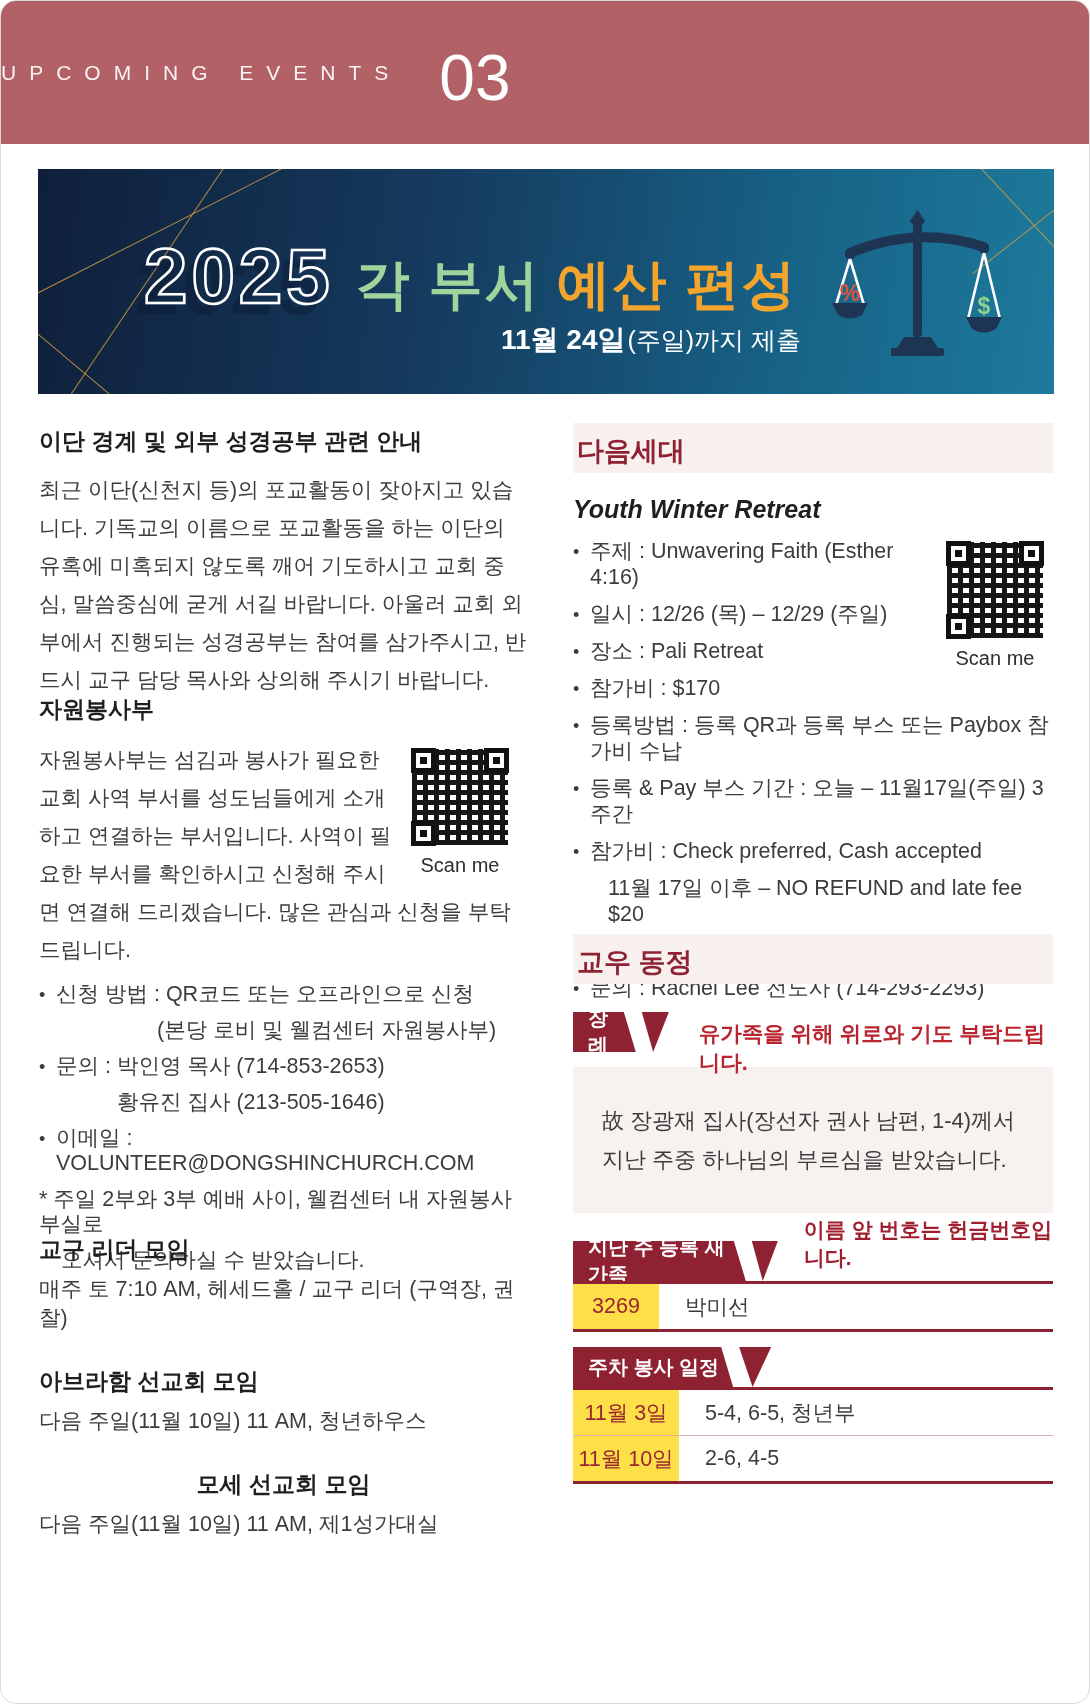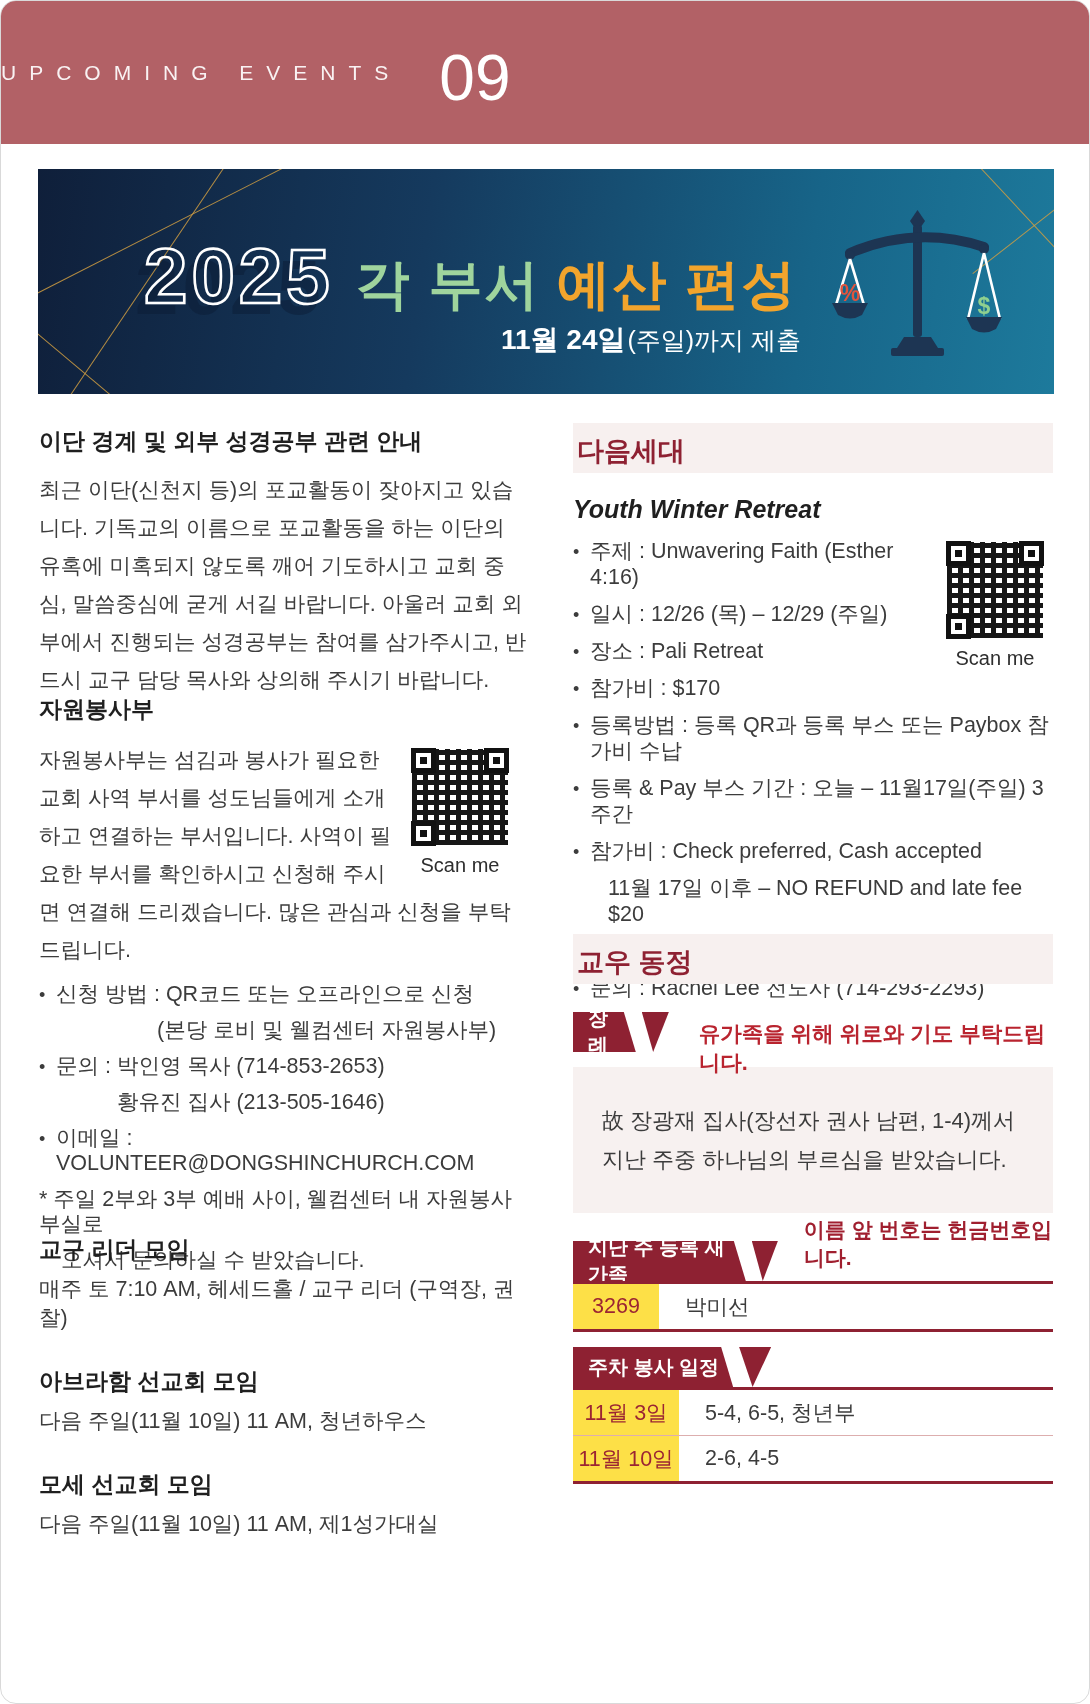--- a/index.html
+++ b/index.html
@@ -100,21 +100,21 @@
   .tcell-l.w106{width:106px;}
   .tcell-r{flex:1;display:flex;align-items:center;padding:8px 0 8px 26px;font-size:21.5px;color:var(--body);}
 </style>
 </head>
 <body>
 
 <div class="page">
 
   <header class="top-band">
     <span class="upcoming">UPCOMING EVENTS</span>
-    <span class="page-num">09</span>
+    <span class="page-num">03</span>
   </header>
 
   <section class="banner">
     <div class="gline g1"></div>
     <div class="gline g2"></div>
     <div class="gline g3"></div>
     <div class="gline g4"></div>
     <div class="gline g5"></div>
     <div class="gline g6"></div>
 
@@ -173,21 +173,21 @@
         <li class="star">* 주일 2부와 3부 예배 사이, 웰컴센터 내 자원봉사부실로</li>
         <li class="ind-sm">오셔서 문의하실 수 받았습니다.</li>
       </ul>
     </div>
 
     <div class="abs" style="top:792px;">
       <h4 class="meet-title">교구 리더 모임</h4>
       <p class="meet-detail">매주 토 7:10 AM, 헤세드홀 / 교구 리더 (구역장, 권찰)</p>
       <h4 class="meet-title" style="margin-top:34px;">아브라함 선교회 모임</h4>
       <p class="meet-detail">다음 주일(11월 10일) 11 AM, 청년하우스</p>
-      <h4 class="meet-title" style="margin-top:34px;">모세 선교회 모임</h4>
+      <h4 class="meet-title" style="margin-top:34px;text-align:center;">모세 선교회 모임</h4>
       <p class="meet-detail">다음 주일(11월 10일) 11 AM, 제1성가대실</p>
     </div>
   </section>
 
   <section class="col col-right">
 
     <div class="abs" style="top:7px;">
       <div class="band">다음세대</div>
       <h3 class="sec" style="margin-top:22px;font-size:25px;font-style:italic;">Youth Winter Retreat</h3>
       <div style="margin-top:14px;">

